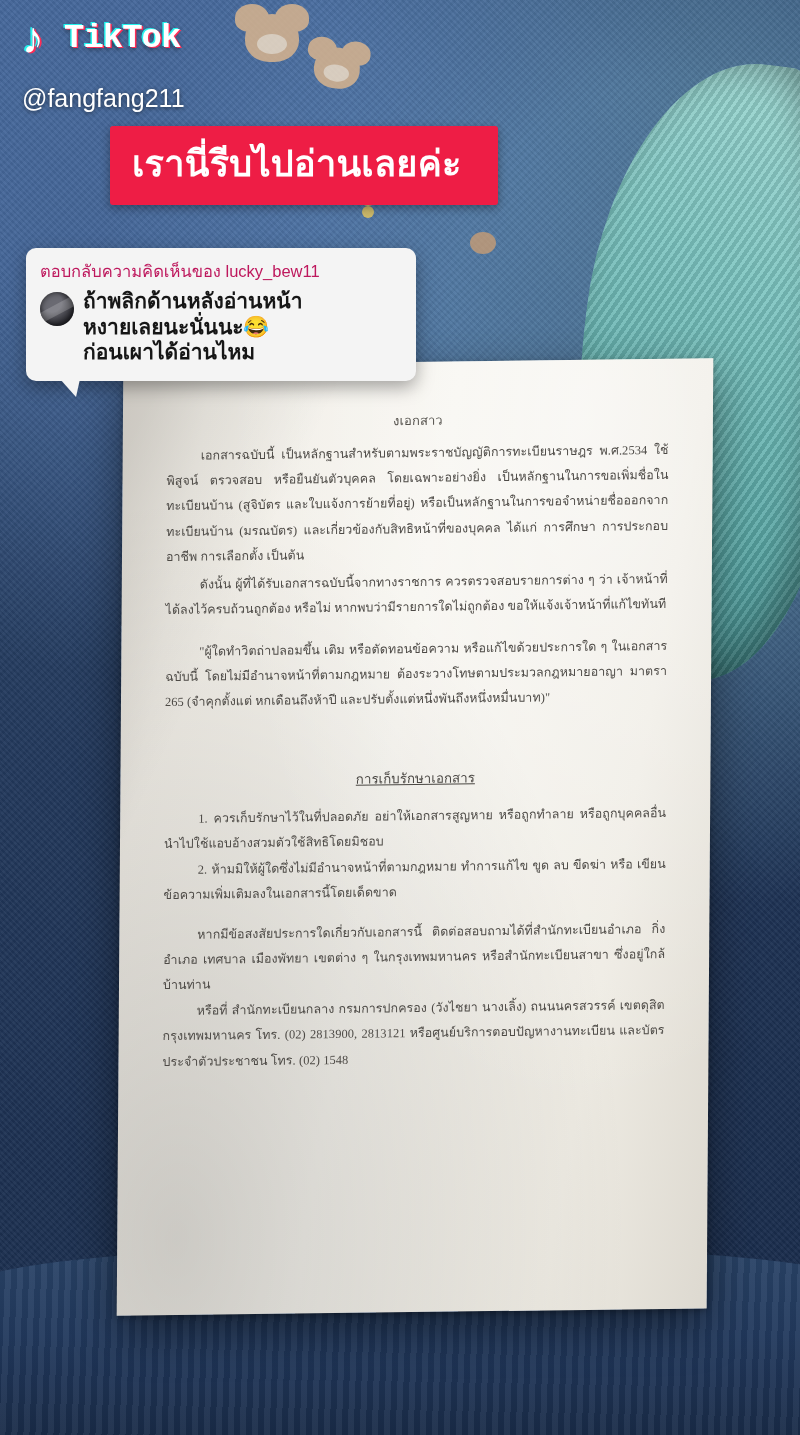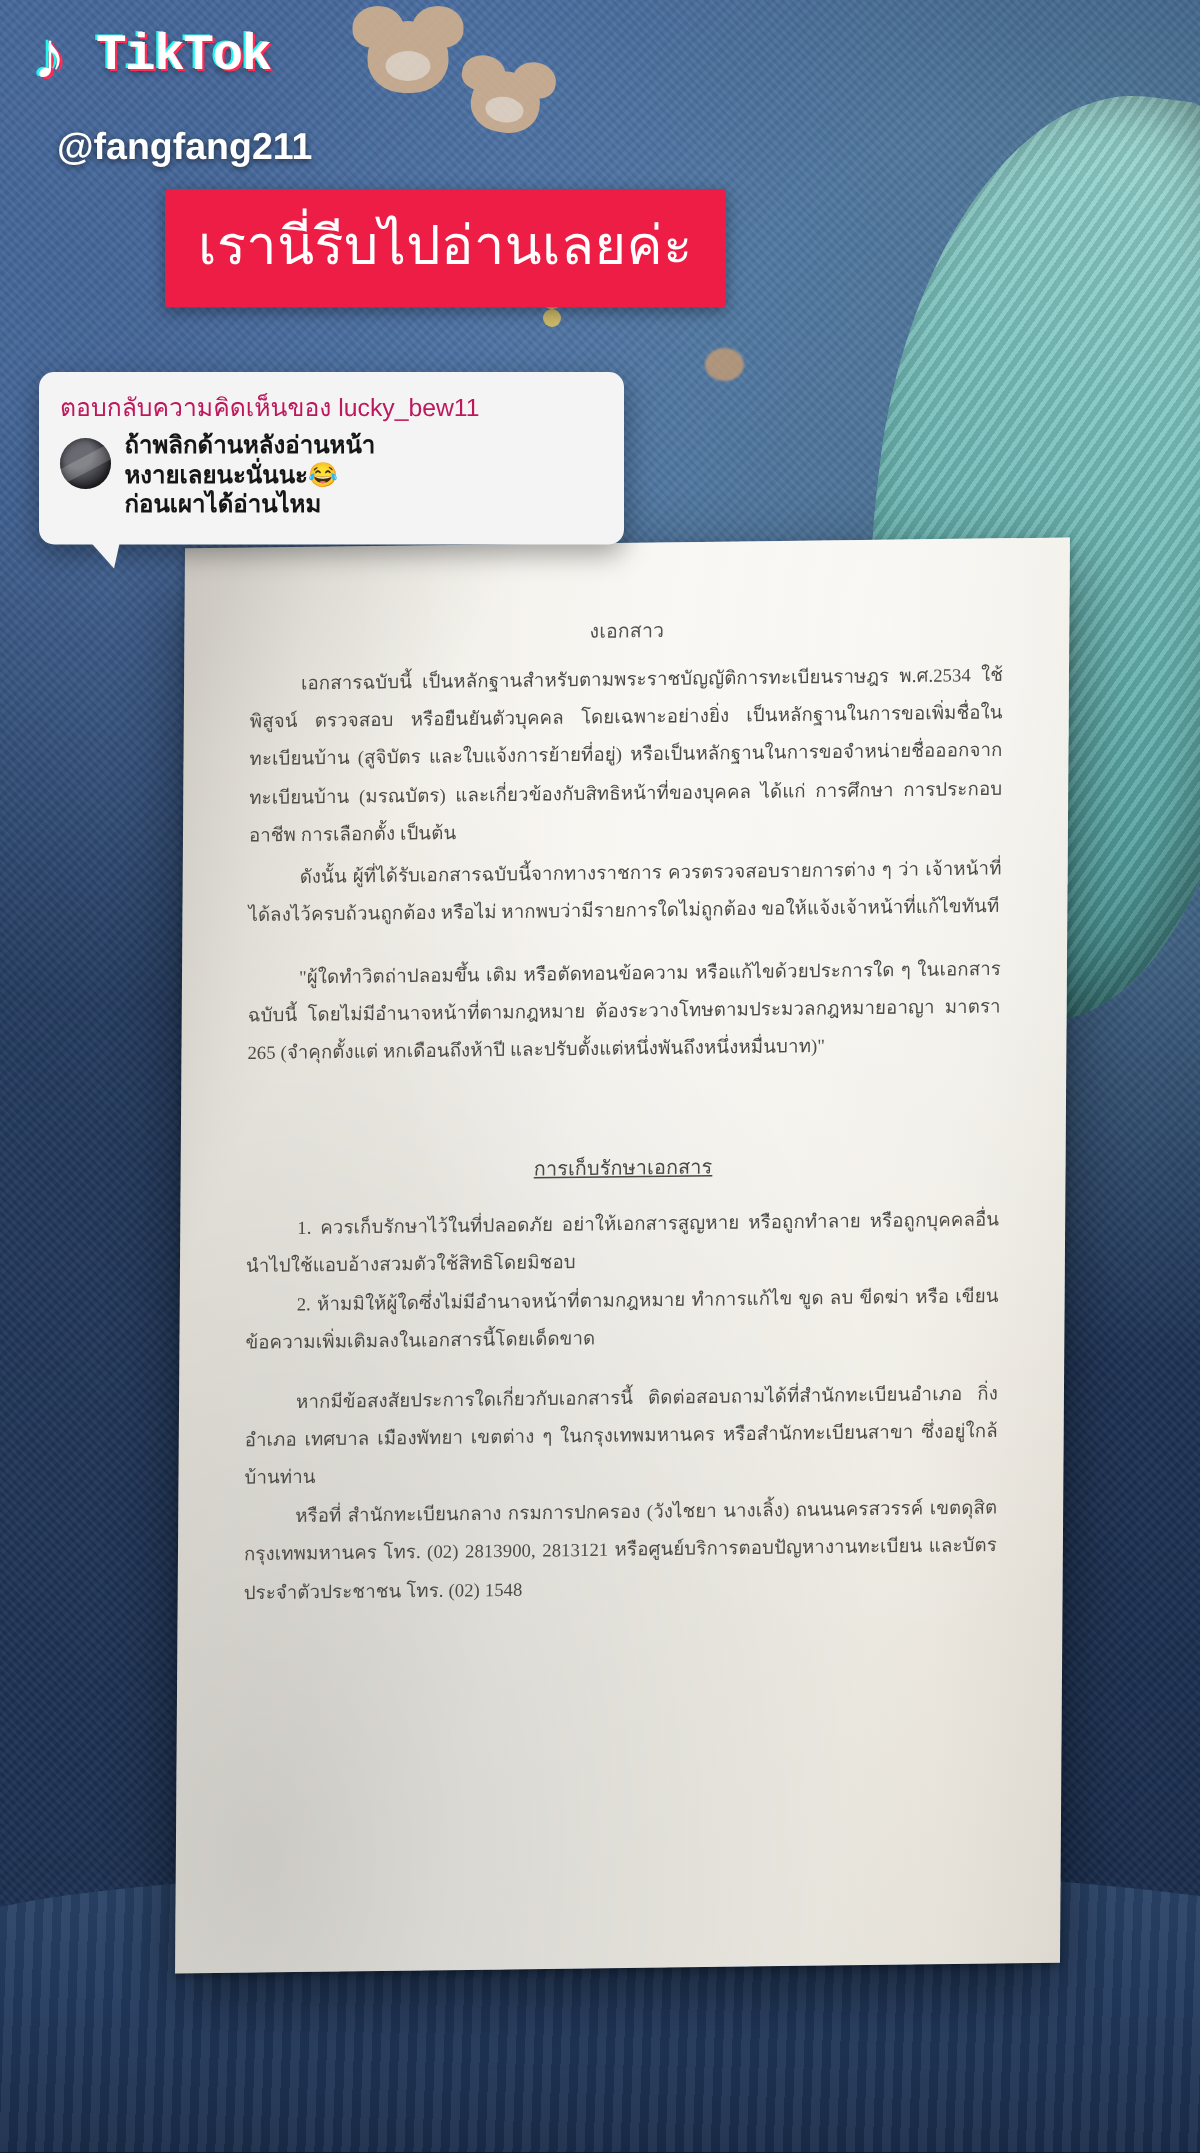--- a/index.html
+++ b/index.html
@@ -193,35 +193,34 @@
        1.5px  1px 0 #fe2c55,
        0 2px 5px rgba(0,0,0,.5);
     font-family: Liberation Mono, monospace;
   }
   #username {
     position: absolute;
     left: 22px;
     top: 84px;
     color: #fff;
     font-size: 25px;
-    font-weight: bold;
+    font-weight: normal;
     text-shadow: 0 1px 4px rgba(0,0,0,.6);
     z-index: 40;
-    margin-left: 16px;
   }
 
   #caption-banner {
     position: absolute;
     left: 110px;
     top: 126px;
     background: #ee1d45;
     color: #fff;
-    padding: 9px 22px 13px 22px;
+    padding: 9px 36px 13px 22px;
     font-size: 36px;
-    font-weight: normal;
+    font-weight: bold;
     letter-spacing: .3px;
     border-radius: 3px;
     box-shadow: 0 3px 10px rgba(0,0,0,.35);
     z-index: 40;
     white-space: nowrap;
     text-align: center;
   }
 
   
   #comment-sticker {
@@ -272,21 +271,21 @@
   #comment-avatar:after {
     content: "";
     position: absolute;
     left: -4px; top: 12px;
     width: 44px; height: 10px;
     background: rgba(255,255,255,.18);
     transform: rotate(-28deg);
   }
   #comment-text {
     color: #161616;
-    font-size: 16px;
+    font-size: 21px;
     font-weight: bold;
     line-height: 1.22;
     white-space: pre-line;
   }
 </style>
 </head>
 <body>
 
 <div id="screen">
 

